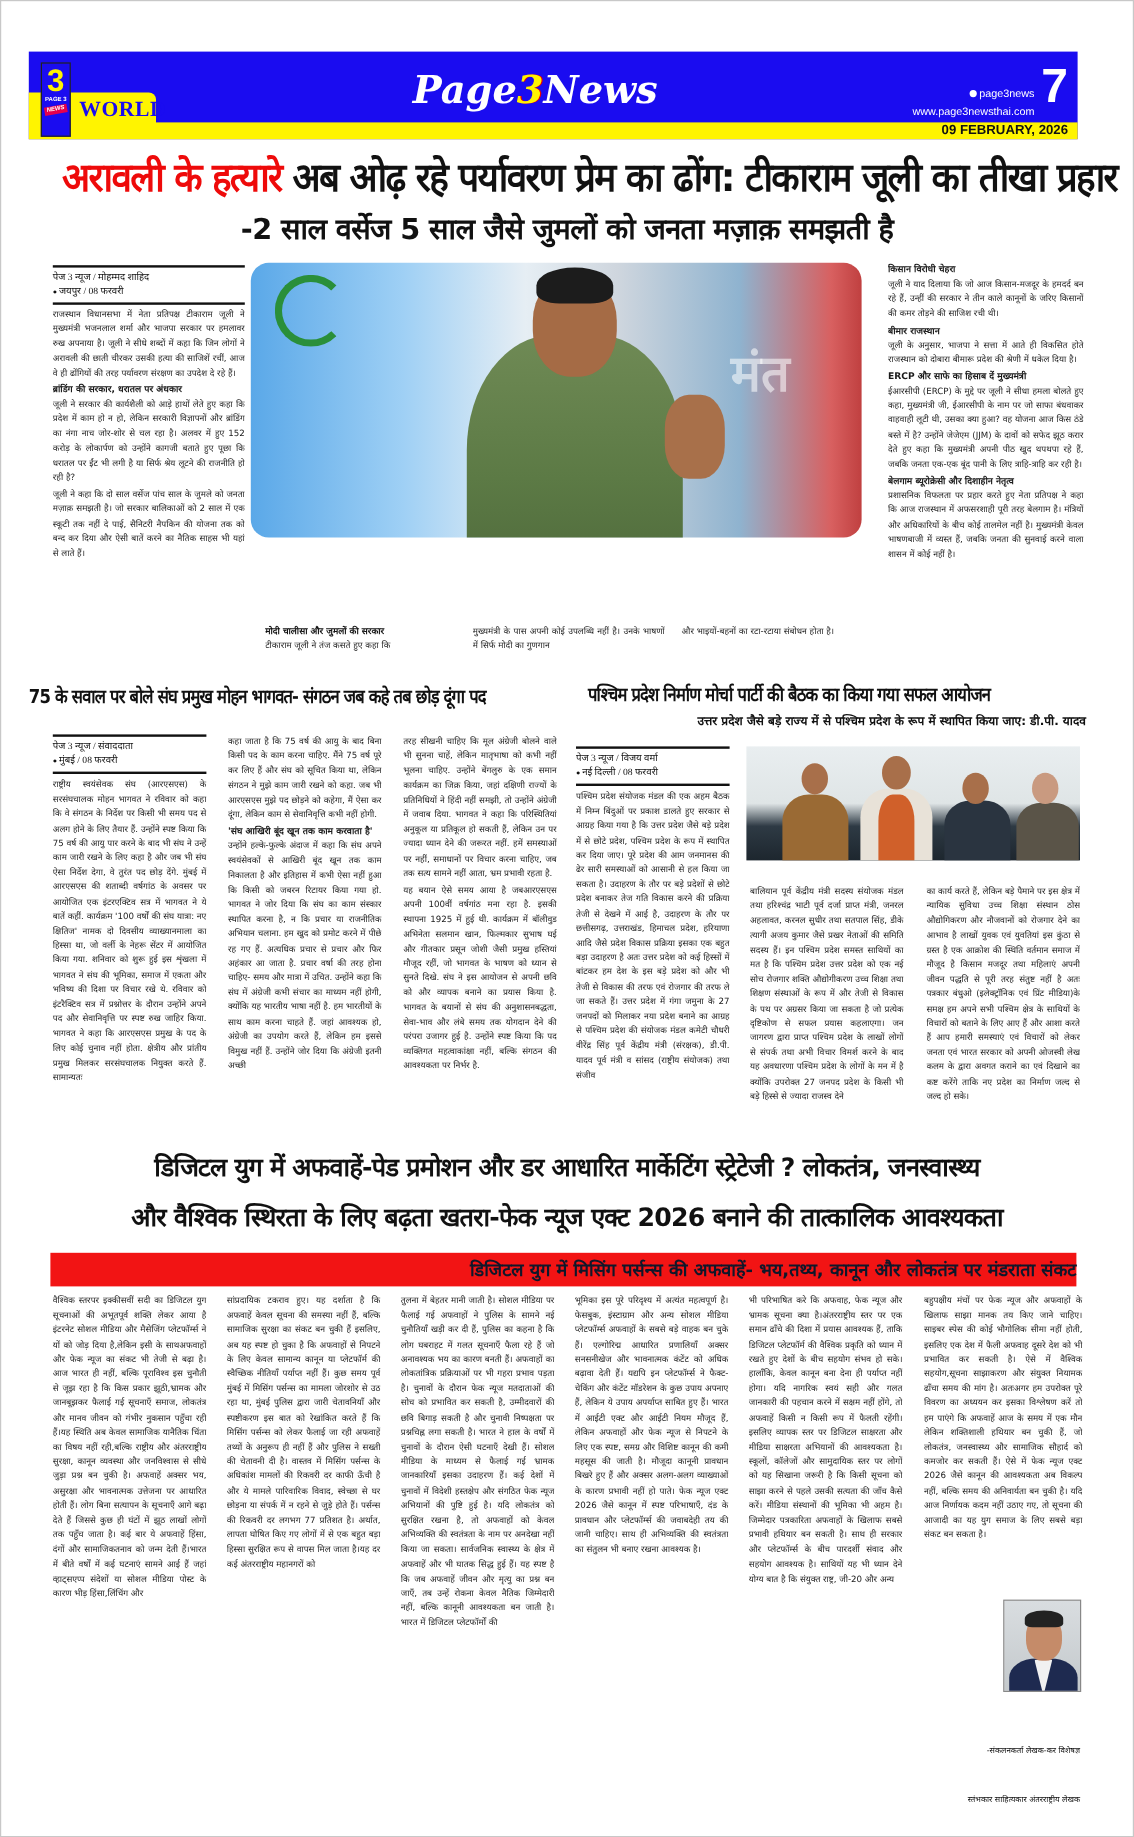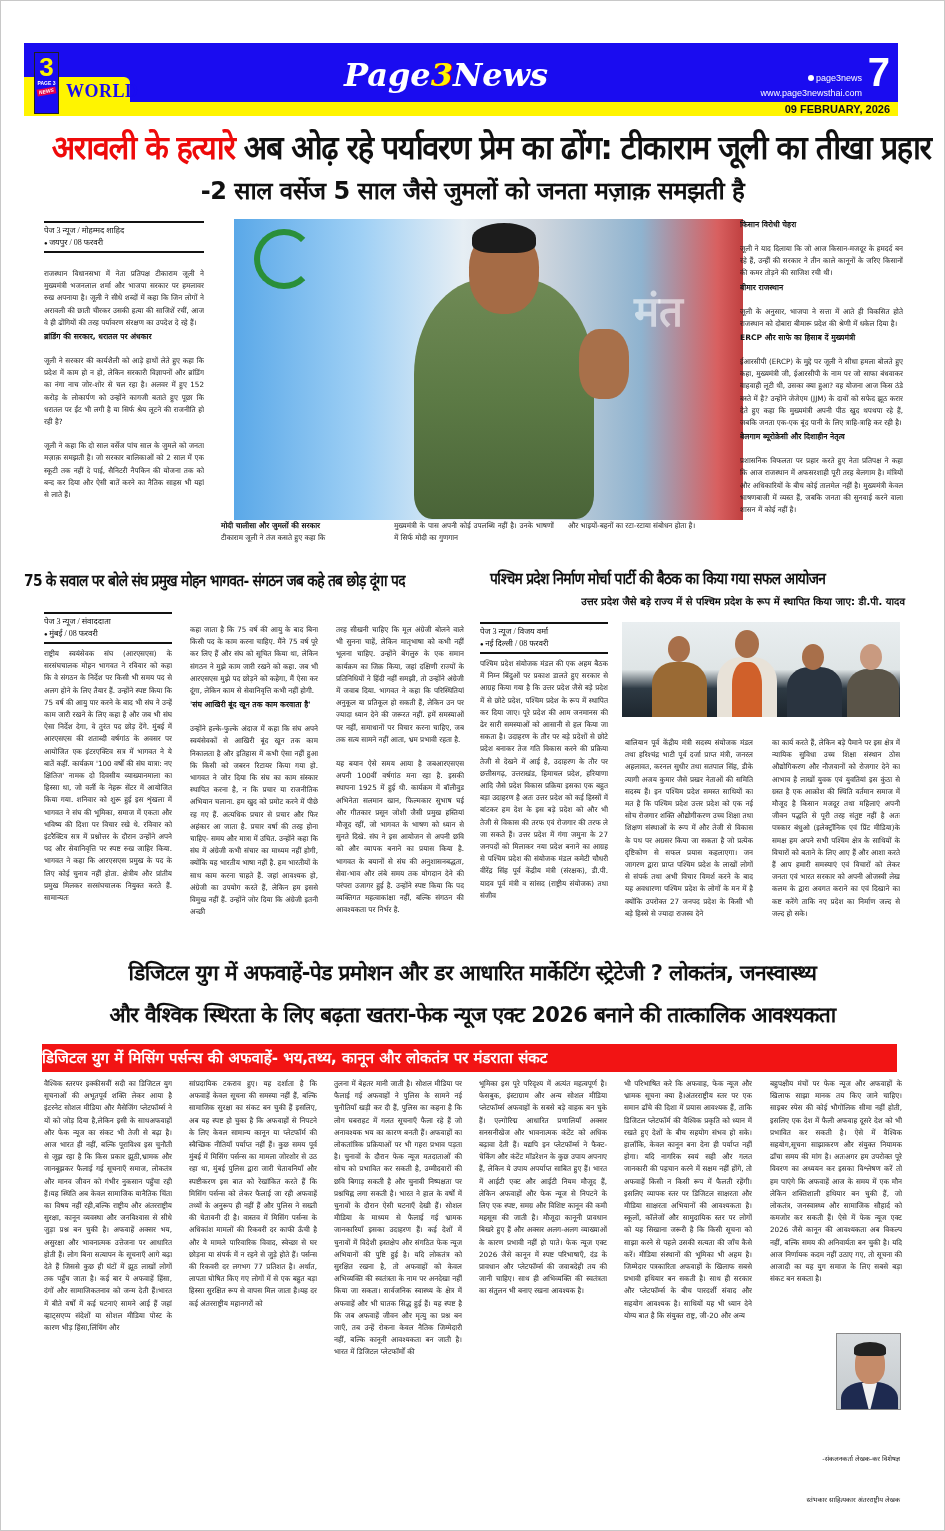--- a/index.html
+++ b/index.html
@@ -29,26 +29,26 @@
   .lead-headline { position: absolute; left: 20px; top: 128px; width: 905px; text-align: center; font: bold 33px/40px "DejaVu Sans", sans-serif; letter-spacing: -1.5px; white-space: nowrap; transform: scaleX(0.93); transform-origin: center; }
   .lead-headline .red { color: #ee0a0a; }
   .lead-sub { position: absolute; left: 20px; top: 175px; width: 905px; text-align: center; font: bold 24px/32px "DejaVu Sans", sans-serif; letter-spacing: -0.5px; }
 
   
   .byline { position: absolute; border-top: 2px solid #111; border-bottom: 2px solid #111; font-size: 8px; line-height: 12px; padding: 2px 0; font-family: Liberation Serif, serif; }
   .byline div { white-space: nowrap; }
   .byline .place::before { content: "● "; font-size: 6px; }
 
   .col-text { position: absolute; font-size: 7.2px; line-height: 12.2px; text-align: justify; color: #1a1a1a; overflow: hidden; }
-  .col-text p { margin-bottom: 2px; margin-top: 12px; }
+  .col-text p { margin-bottom: 2px; }
   .subhead { font-weight: bold; font-size: 7.6px; line-height: 12px; display: block; }
 
   
-  .photo-main { position: absolute; left: 234px; top: 219px; width: 509px; height: 301px; overflow: hidden;
-    background: linear-gradient(90deg, #5aa8e8 0%, #9fd0f5 25%, #e6eef4 45%, #cfd6de 60%, #8fb3cf 80%, #d86060 95%, #c04040 100%); }
+  .photo-main { position: absolute; left: 209px; top: 219px; width: 509px; height: 229px; overflow: hidden;
+    background: linear-gradient(90deg, #5aa8e8 0%, #9fd0f5 25%, #e6eef4 45%, #cfd6de 60%, #8fb3cf 80%, #d86060 95%, #c04040 100%); border-radius: 15px; }
   .photo-main .figure-body { position: absolute; left: 180px; top: 60px; width: 180px; height: 240px; border-radius: 40% 40% 10% 10%; background: linear-gradient(180deg, #6f8a55 0%, #5c7a45 50%, #4a6438 100%); }
   .photo-main .figure-head { position: absolute; left: 235px; top: 10px; width: 70px; height: 85px; border-radius: 45%; background: #a56b45; }
   .photo-main .figure-hair { position: absolute; left: 238px; top: 4px; width: 64px; height: 30px; border-radius: 50% 50% 30% 30%; background: #1c1c1c; }
   .photo-main .figure-hand { position: absolute; left: 345px; top: 110px; width: 50px; height: 70px; border-radius: 40%; background: #a8704a; }
   .photo-main .banner-text { position: absolute; left: 400px; top: 70px; font: bold 42px/46px "DejaVu Sans", sans-serif; color: rgba(255,255,255,0.55); }
   .photo-main .logo-swirl { position: absolute; left: 20px; top: 10px; width: 60px; height: 60px; border-radius: 50%; border: 6px solid #2a8f3a; border-right-color: transparent; }
 
   .photo-meeting { position: absolute; left: 622px; top: 622px; width: 278px; height: 95px; overflow: hidden; background: linear-gradient(180deg, #e9eef0 0%, #dfe5e6 50%, #2e3a44 70%, #1d262e 100%); }
   .photo-meeting .p { position: absolute; bottom: 0; border-radius: 40% 40% 0 0; }
   .photo-meeting .h { position: absolute; border-radius: 50%; background: #a86f4a; }
@@ -61,21 +61,21 @@
 
   .caption-head { position: absolute; font-weight: bold; font-size: 7.4px; line-height: 12px; }
 
   
   .head-rss { position: absolute; left: 24px; top: 570px; width: 440px; font: bold 16px/22px "DejaVu Sans", sans-serif; letter-spacing: -0.8px; white-space: nowrap; transform: scaleX(0.86); transform-origin: left; }
   .head-west { position: absolute; left: 490px; top: 568px; width: 440px; font: bold 16px/22px "DejaVu Sans", sans-serif; letter-spacing: -0.8px; white-space: nowrap; transform: scaleX(0.86); transform-origin: left; }
   .sub-west { position: absolute; left: 505px; top: 595px; width: 400px; font: bold 10px/14px "DejaVu Sans", sans-serif; white-space: nowrap; text-align: right; }
 
   
   .big-head { position: absolute; left: 20px; width: 905px; text-align: center; font: bold 21px/30px "DejaVu Sans", sans-serif; letter-spacing: -0.6px; white-space: nowrap; }
-  .red-bar { position: absolute; left: 42px; top: 1044px; width: 855px; height: 28px; background: #f21414; color: #ffffff; text-align: left; font: bold 15px/28px "DejaVu Sans", sans-serif; white-space: nowrap; }
+  .red-bar { position: absolute; left: 42px; top: 1044px; width: 855px; height: 28px; background: #f21414; color: #0f172a; text-align: right; font: bold 15px/28px "DejaVu Sans", sans-serif; white-space: nowrap; }
 
   .author-credit { position: absolute; left: 740px; top: 1425px; width: 160px; font-size: 6.6px; line-height: 11.5px; text-align: right; }
   .author-credit div { white-space: nowrap; margin-top: 29px; }
 </style>
 </head>
 <body>
 
 <div class="page-frame"></div>
 
 <header class="masthead">

